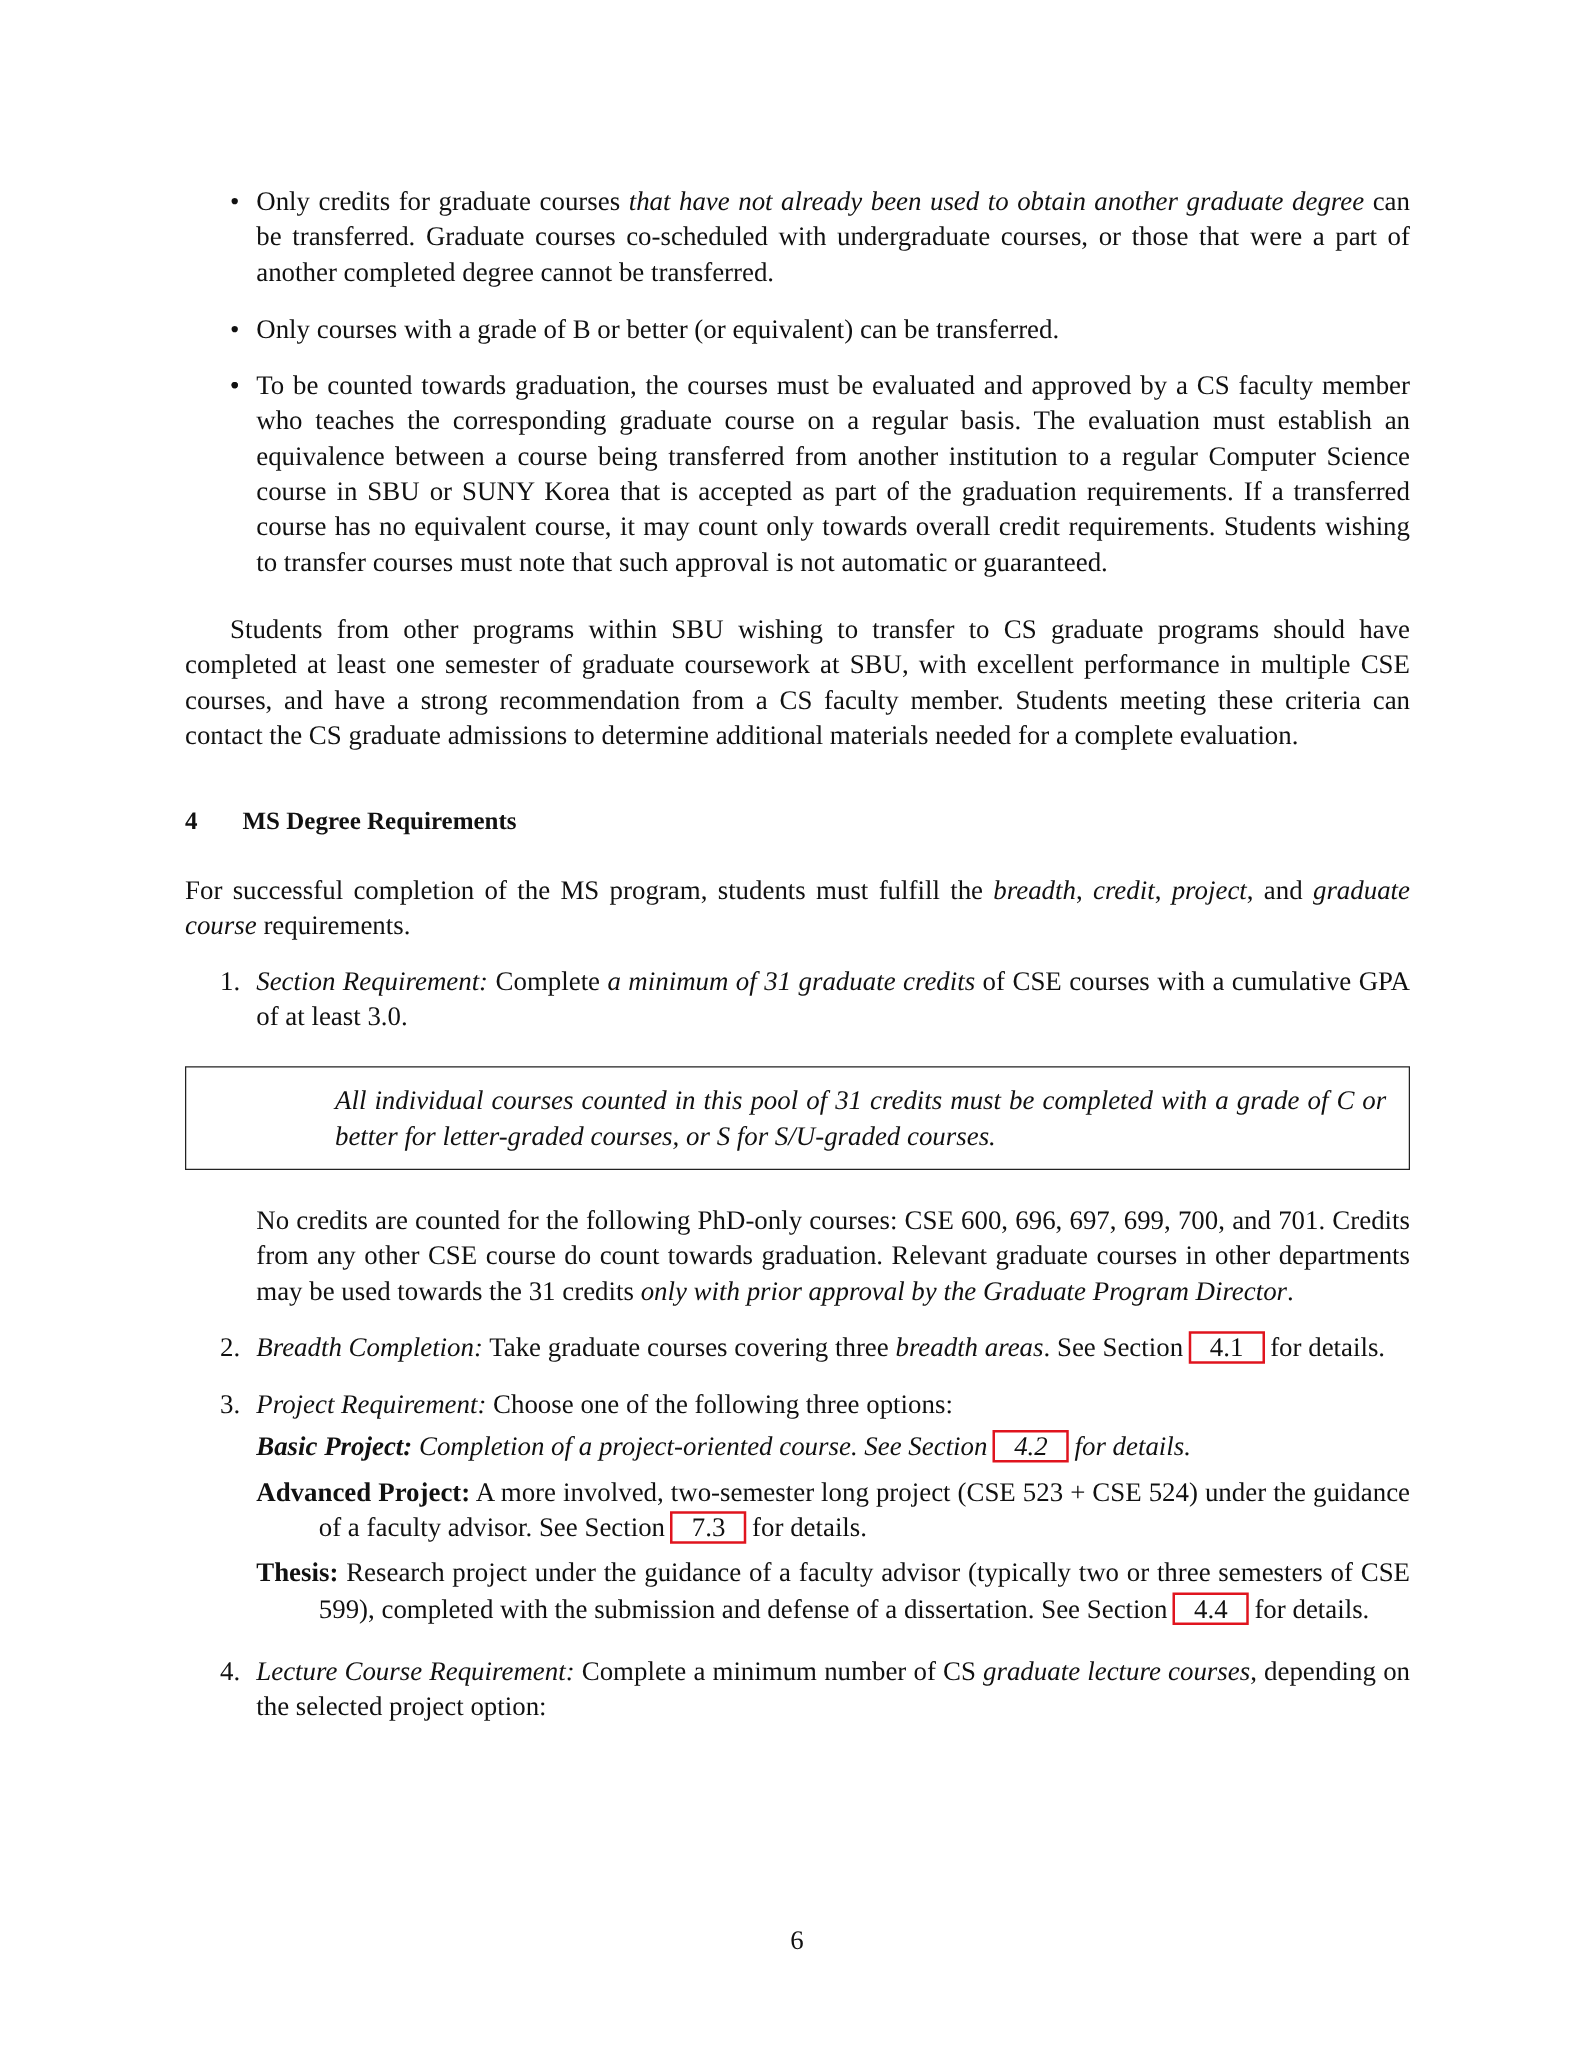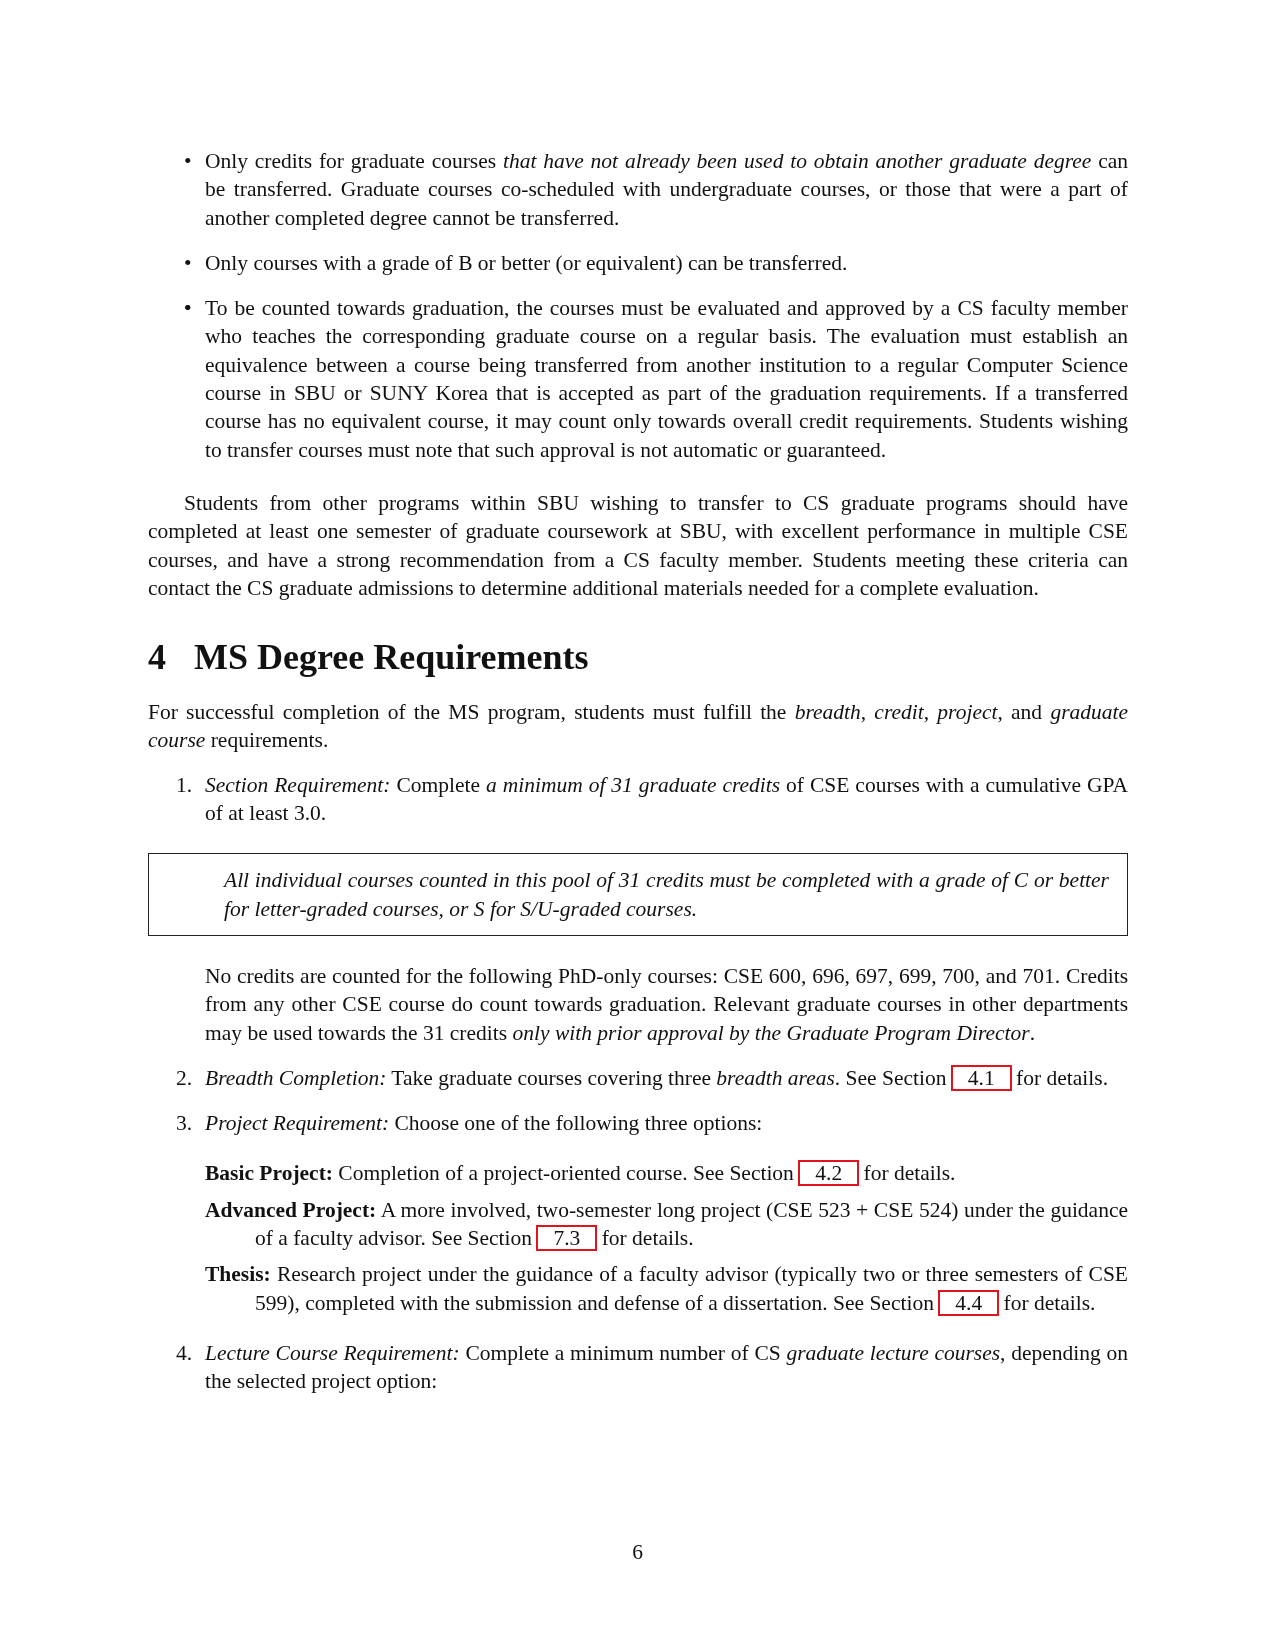--- a/index.html
+++ b/index.html
@@ -5,29 +5,29 @@
   html, body { margin: 0; padding: 0; background: #ffffff; }
   body { width: 1275px; height: 1651px; position: relative; overflow: hidden;
          font-family: "Liberation Serif", "DejaVu Serif", serif; color: #111; }
   .page { position: absolute; left: 148px; top: 147px; width: 980px; font-size: 21.5px; line-height: 28.3px; }
   .j { text-align: justify; }
   ul.bullets { list-style: none; margin: 0; padding: 0; }
   ul.bullets li { position: relative; padding-left: 57px; margin-bottom: 17px; text-align: justify; }
   ul.bullets li .dot { position: absolute; left: 36px; top: 0; }
   p { margin: 0; }
   .indent { text-indent: 36px; }
-  h2 { font-size: 36px; font-weight: bold; margin: 38px 0 24px 0; line-height: 34px; }
+  h2 { font-size: 20px; font-weight: bold; margin: 38px 0 24px 0; line-height: 34px; }
   h2 .num { display: inline-block; width: 46px; }
   ol.req { list-style: none; margin: 16px 0 0 0; padding: 0; }
   ol.req > li { position: relative; padding-left: 57px; margin-bottom: 17px; text-align: justify; }
   ol.req > li .n { position: absolute; left: 28px; top: 0; }
-  .box { border: 1.3px solid #222; margin: 26px 0 26px -57px; padding: 12px 18px 12px 75px; font-style: italic; text-align: justify; }
+  .box { border: 1.3px solid #222; margin: 26px 0 26px -57px; padding: 12px 18px 12px 119px; font-style: italic; text-align: justify; }
   .desc { margin: 0; padding: 0; }
   .desc .item { padding-left: 50px; text-indent: -50px; margin-bottom: 8px; text-align: justify; }
-  .desc .item:first-child { margin-top: 22px; }
+  .desc .item:first-child { margin-top: 6px; font-style: italic; }
   .ref { outline: 2px solid #e0141e; outline-offset: -1px; padding: 0 16px; }
   .pagenum { position: absolute; top: 1540px; left: 0; width: 1275px; text-align: center; font-size: 21.5px; }
 </style>
 </head>
 <body>
 
 <div class="page">
 
   <ul class="bullets">
     <li><span class="dot">•</span><span>Only credits for graduate courses </span><em>that have not already been used to obtain another graduate degree</em><span> can be transferred.  Graduate courses co-scheduled with undergraduate courses, or those that were a part of another completed degree cannot be transferred.</span></li>

